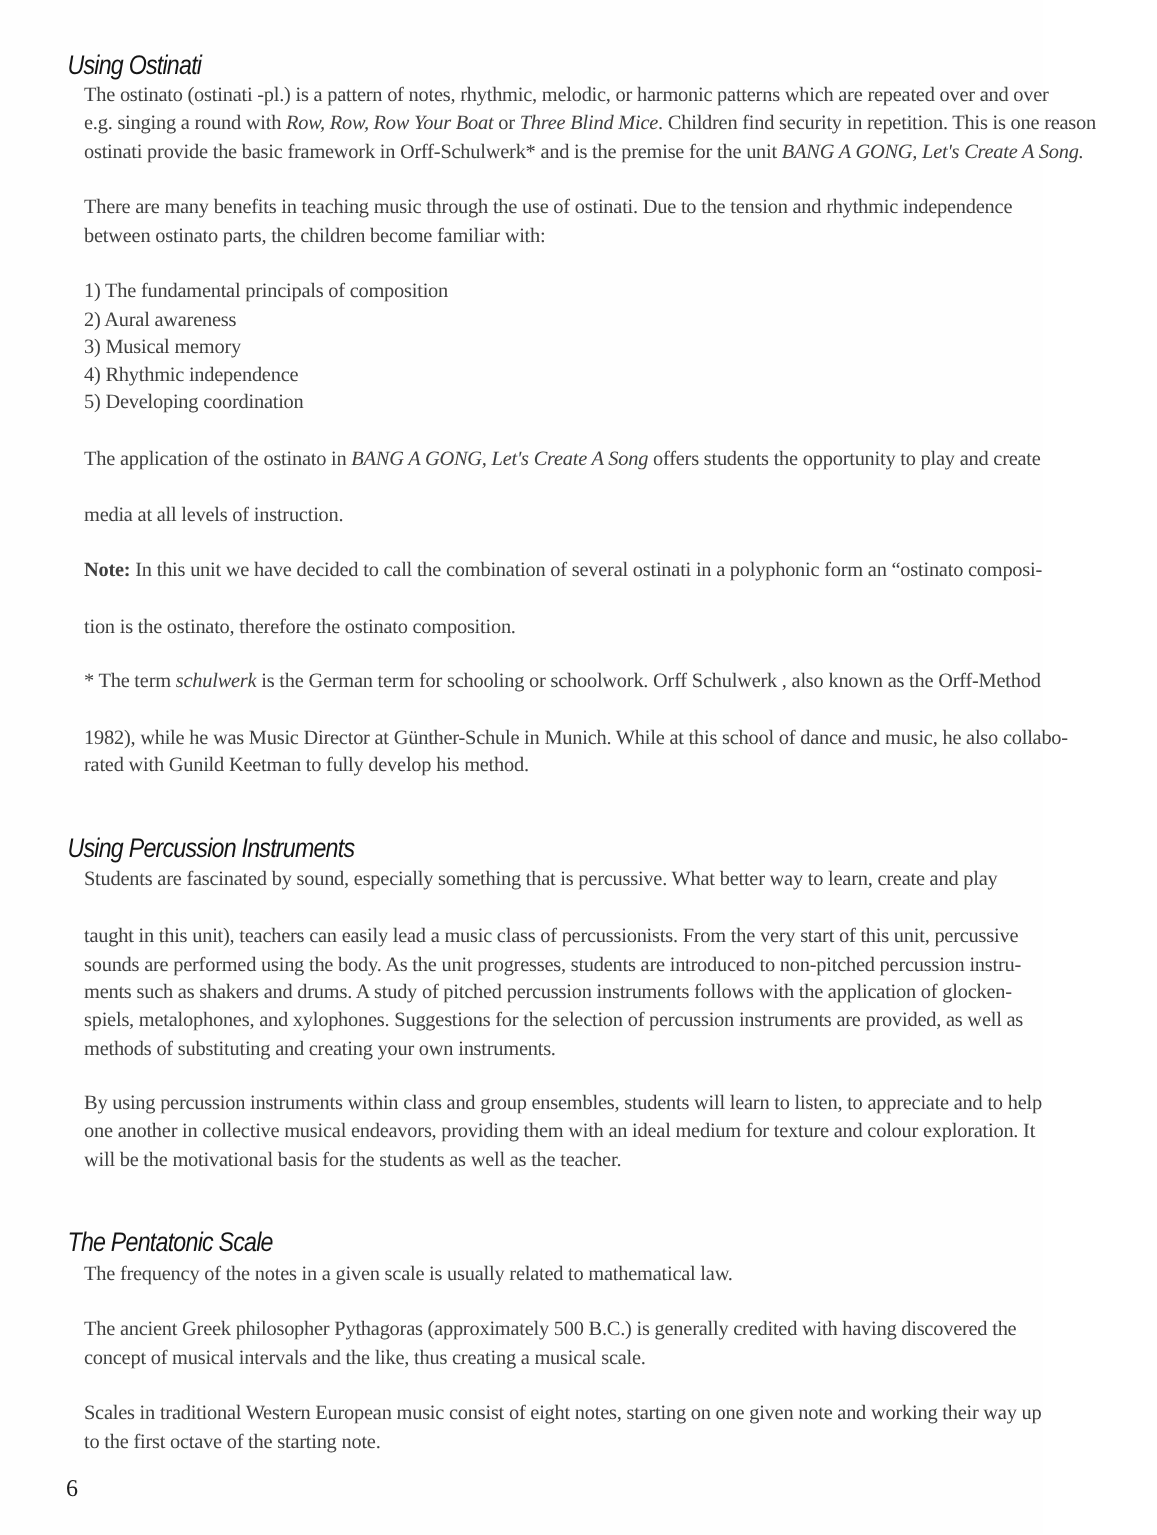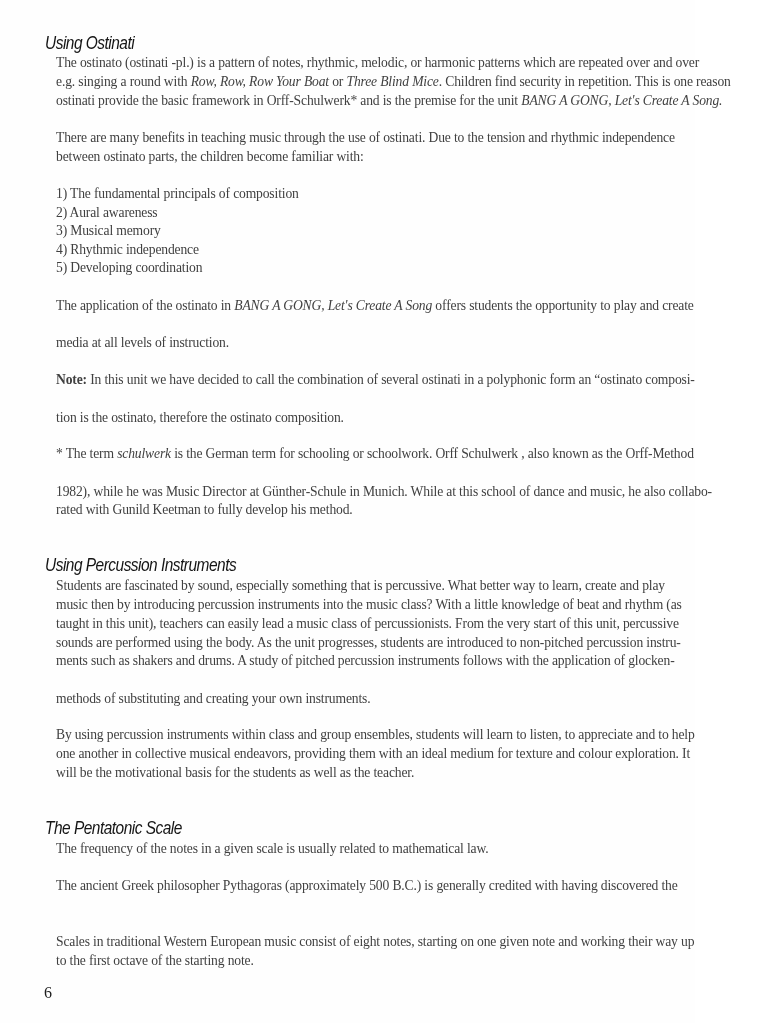--- a/index.html
+++ b/index.html
@@ -53,33 +53,34 @@
   <div class="ln" style="top:370px;"><b>Note:</b><span> In this unit we have decided to call the combination of several ostinati in a polyphonic form an “ostinato composi-</span></div>
   <div class="ln" style="top:408px;">tion is the ostinato, therefore the ostinato composition.</div>
 
   <div class="ln" style="top:444px;"><span>* The term </span><i>schulwerk</i><span> is the German term for schooling or schoolwork. Orff Schulwerk , also known as the Orff-Method</span></div>
   <div class="ln" style="top:482px;">1982), while he was Music Director at Günther-Schule in Munich. While at this school of dance and music, he also collabo-</div>
   <div class="ln" style="top:500px;">rated with Gunild Keetman to fully develop his method.</div>
 
   <div class="h" style="top:555px;">Using Percussion Instruments</div>
 
   <div class="ln" style="top:576px;">Students are fascinated by sound, especially something that is percussive. What better way to learn, create and play</div>
-  <div class="ln" style="top:595px;">music then by introducing percussion instruments into the music class? With a little knowledge of beat and rhythm (as</div>
   <div class="ln" style="top:614px;">taught in this unit), teachers can easily lead a music class of percussionists. From the very start of this unit, percussive</div>
   <div class="ln" style="top:633px;">sounds are performed using the body. As the unit progresses, students are introduced to non-pitched percussion instru-</div>
   <div class="ln" style="top:651px;">ments such as shakers and drums. A study of pitched percussion instruments follows with the application of glocken-</div>
+  <div class="ln" style="top:670px;">spiels, metalophones, and xylophones. Suggestions for the selection of percussion instruments are provided, as well as</div>
   <div class="ln" style="top:689px;">methods of substituting and creating your own instruments.</div>
 
   <div class="ln" style="top:725px;">By using percussion instruments within class and group ensembles, students will learn to listen, to appreciate and to help</div>
   <div class="ln" style="top:744px;">one another in collective musical endeavors, providing them with an ideal medium for texture and colour exploration. It</div>
   <div class="ln" style="top:763px;">will be the motivational basis for the students as well as the teacher.</div>
 
   <div class="h" style="top:818px;">The Pentatonic Scale</div>
 
   <div class="ln" style="top:839px;text-align:right;">The frequency of the notes in a given scale is usually related to mathematical law.</div>
 
   <div class="ln" style="top:876px;">The ancient Greek philosopher Pythagoras (approximately 500 B.C.) is generally credited with having discovered the</div>
+  <div class="ln" style="top:895px;">concept of musical intervals and the like, thus creating a musical scale.</div>
 
   <div class="ln" style="top:932px;">Scales in traditional Western European music consist of eight notes, starting on one given note and working their way up</div>
   <div class="ln" style="top:951px;">to the first octave of the starting note.</div>
 
   <div class="pn">6</div>
 </div>
 
 </body></html>

